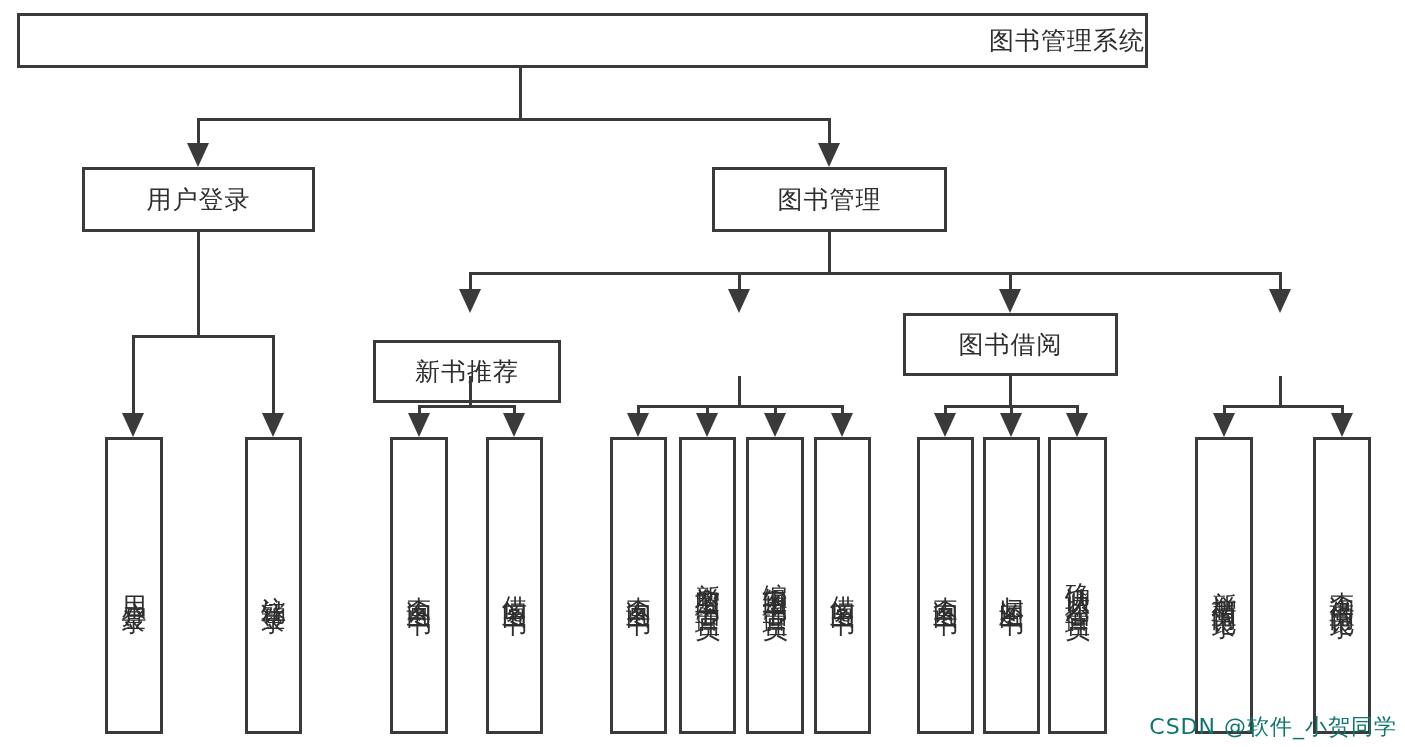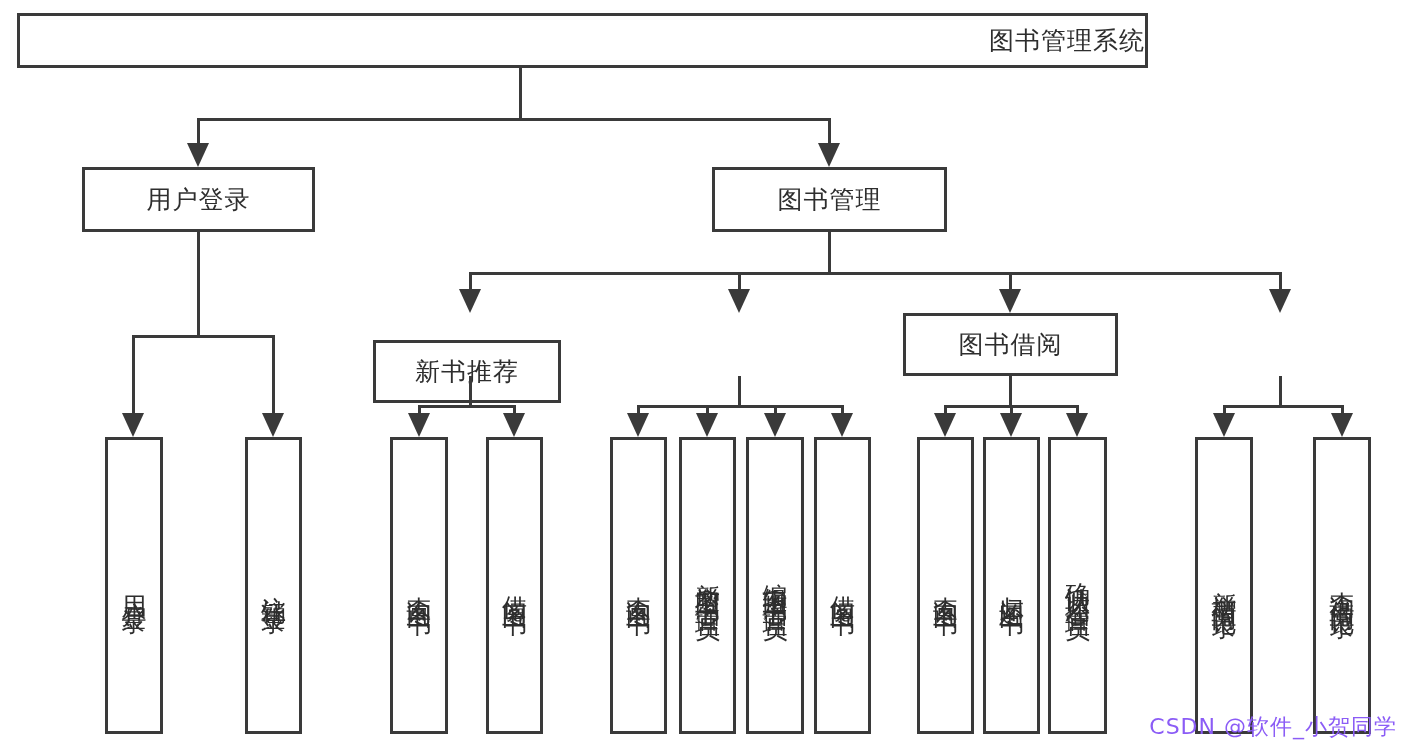--- a/index.html
+++ b/index.html
@@ -42,21 +42,21 @@
   .arr{
     position:absolute;width:0;height:0;
     border-left:11px solid transparent;
     border-right:11px solid transparent;
     border-top:24px solid #3a3a3a;
   }
   .watermark{
     position:absolute;
     right:8px;top:712px;
     font-size:22px;
-    color:#8b5cf6;
+    color:#0f766e;
     letter-spacing:1px;
     white-space:nowrap;
   }
 </style>
 </head>
 <body>
 
 <div id="canvas">
 
   <div class="box" style="left:17px;top:13px;width:1131px;height:55px;justify-content:flex-end;">

